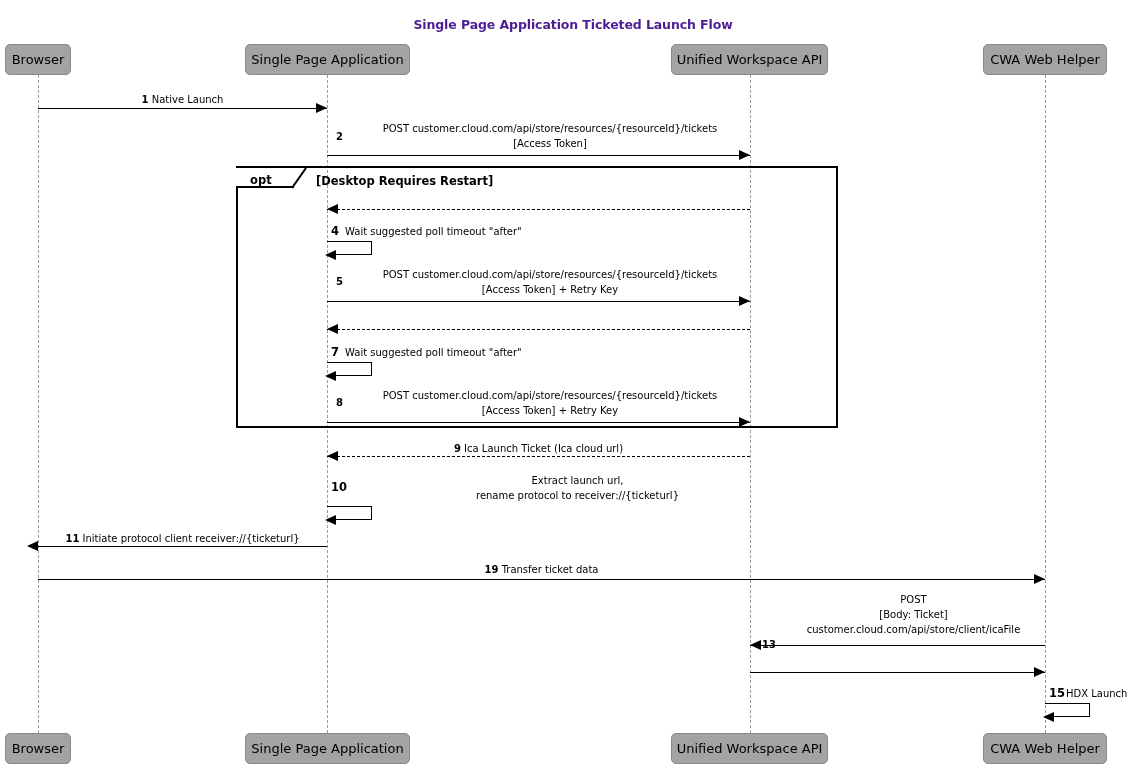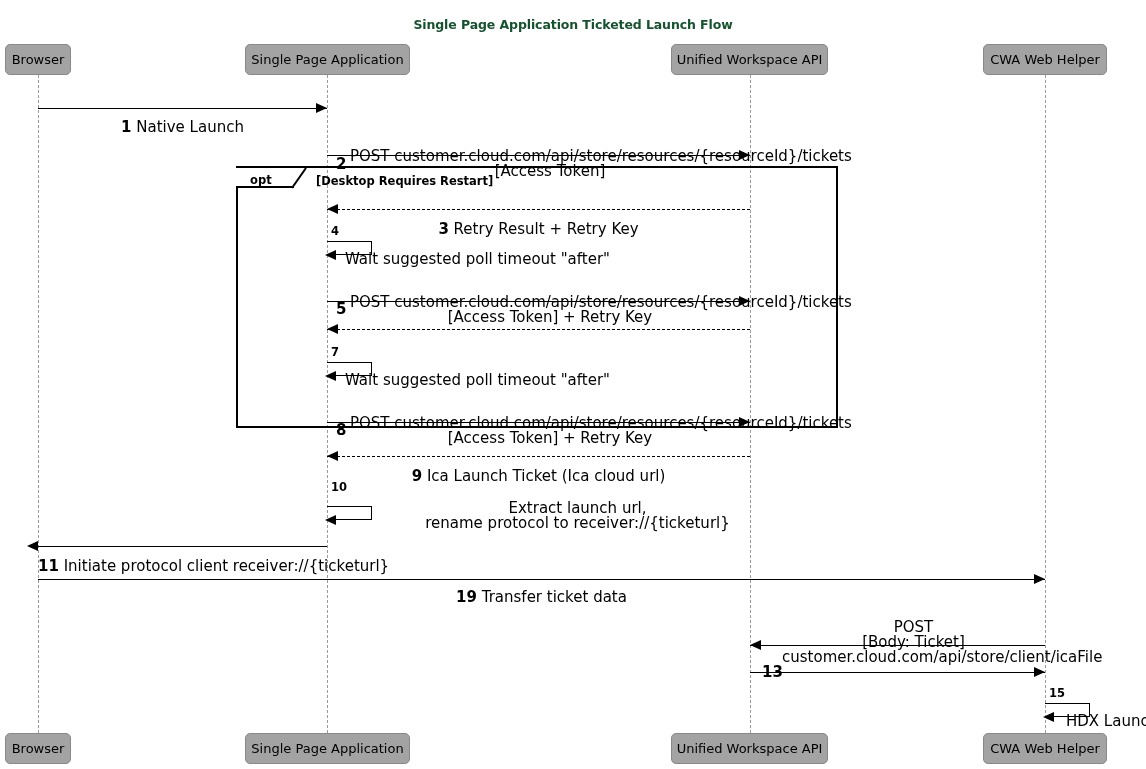--- a/index.html
+++ b/index.html
@@ -19,21 +19,21 @@
     overflow: hidden;
   }
   .title {
     position: absolute;
     top: 17px;
     left: 0;
     width: 1146px;
     text-align: center;
     font-size: 12.5px;
     font-weight: bold;
-    color: #14532d;
+    color: #4c1d95;
     letter-spacing: -0.1px;
   }
   
   .participant {
     position: absolute;
     box-sizing: border-box;
     background: #a3a3a3;
     border: 1px solid #898989;
     border-radius: 5px;
     height: 31px;
@@ -97,26 +97,25 @@
     border-bottom: 5px solid transparent;
     border-left: 11px solid #000000;
   }
   .arrowhead.left {
     border-top: 5px solid transparent;
     border-bottom: 5px solid transparent;
     border-right: 11px solid #000000;
   }
   .msg-label {
     position: absolute;
-    font-size: 15px;
+    font-size: 10px;
     color: #000000;
     white-space: nowrap;
     text-align: center;
     line-height: 15px;
-    margin-top: 28px;
   }
   .msg-num {
     font-weight: bold;
   }
   
   .selfloop {
     position: absolute;
     box-sizing: border-box;
     border-top: 1px solid #000000;
     border-right: 1px solid #000000;
@@ -176,24 +175,20 @@
   <div class="msg-label" style="left:336px; top:129px;">
     <span class="msg-num">2</span>
   </div>
   <div class="msg-label" style="left:350px; top:121px; width:400px;">
     <div>POST customer.cloud.com/api/store/resources/{resourceId}/tickets</div>
     <div>[Access Token]</div>
   </div>
   <div class="msg-line" style="left:327px; top:155px; width:423px;"></div>
   <div class="arrowhead right" style="left:739px; top:150px;"></div>
 
-  <div class="msg-label" style="left:327px; top:194px; width:423px;">
-    <span class="msg-num">3</span>
-    <span>Retry Result + Retry Key</span>
-  </div>
   <div class="msg-line dashed" style="left:327px; top:209px; width:423px;"></div>
   <div class="arrowhead left" style="left:327px; top:204px;"></div>
 
   <div class="selfloop-num" style="left:331px; top:224px;">4</div>
   <div class="msg-label" style="left:345px; top:224px; text-align:left;">Wait suggested poll timeout "after"</div>
   <div class="selfloop" style="left:327px; top:241px;"></div>
   <div class="arrowhead left" style="left:325px; top:250px;"></div>
 
   <div class="msg-label" style="left:336px; top:274px;">
     <span class="msg-num">5</span>

